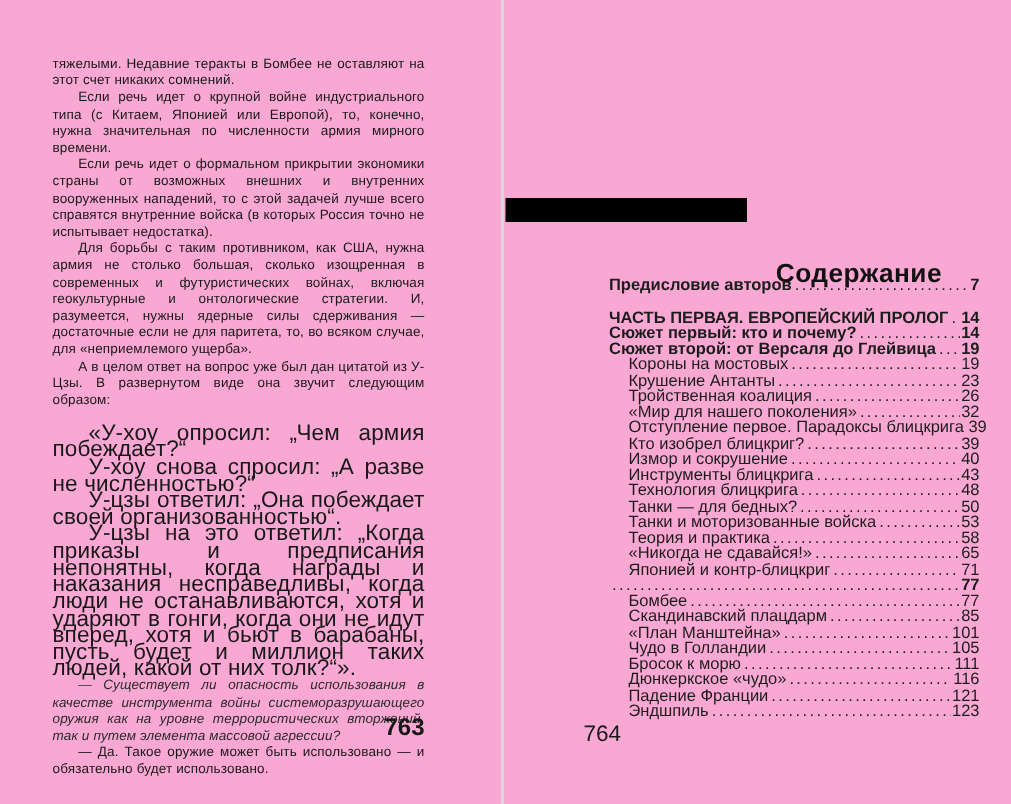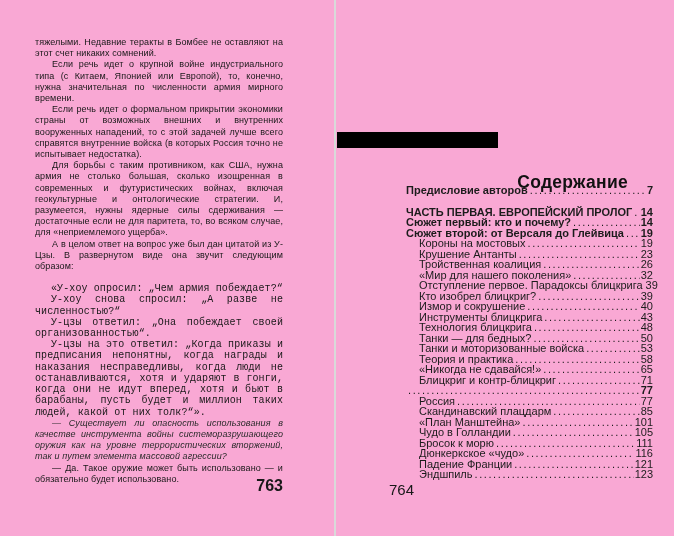--- a/index.html
+++ b/index.html
@@ -28,23 +28,23 @@
     top: 37px;
     width: 248px;
     font-size: 9px;
     line-height: 11.2px;
     text-align: justify;
     letter-spacing: 0.1px;
   }
   .left-text p { margin: 0; }
   .b-main   { margin: 0 0 3px; }
   .b-quote  {
-    font-family: Liberation Mono, monospace;
+    font-family: Liberation Sans, sans-serif;
     margin: 0 10px 0 8px;
-    font-size: 10px;
+    font-size: 15px;
   }
   p.b-quote.sp { margin-top: 11px; }
   .b-italic {
     font-style: italic;
     margin: 13px 12px 0 8px;
     color: #2a2a2a;
   }
   .b-answer { margin: 11px 0 0; }
   .ind  { text-indent: 1.9em; }
   .b-quote.ind { text-indent: 1.6em; }
@@ -221,30 +221,30 @@
           <span class="toc-label">Теория и практика</span>
           <span class="toc-leader">....................................................................................................................................................................................</span>
           <span class="toc-page">58</span>
         </div>
         <div class="toc-row ind2">
           <span class="toc-label">«Никогда не сдавайся!»</span>
           <span class="toc-leader">....................................................................................................................................................................................</span>
           <span class="toc-page">65</span>
         </div>
         <div class="toc-row ind2">
-          <span class="toc-label">Блицкриг и контр-блицкриг</span>
+          <span class="toc-label">Японией и контр-блицкриг</span>
           <span class="toc-leader">....................................................................................................................................................................................</span>
           <span class="toc-page">71</span>
         </div>
         <div class="toc-row bold">
           <span class="toc-leader">....................................................................................................................................................................................</span>
           <span class="toc-page">77</span>
         </div>
         <div class="toc-row ind2">
-          <span class="toc-label">Россия</span>
+          <span class="toc-label">Бомбее</span>
           <span class="toc-leader">....................................................................................................................................................................................</span>
           <span class="toc-page">77</span>
         </div>
         <div class="toc-row ind2">
           <span class="toc-label">Скандинавский плацдарм</span>
           <span class="toc-leader">....................................................................................................................................................................................</span>
           <span class="toc-page">85</span>
         </div>
         <div class="toc-row ind2">
           <span class="toc-label">«План Манштейна»</span>

